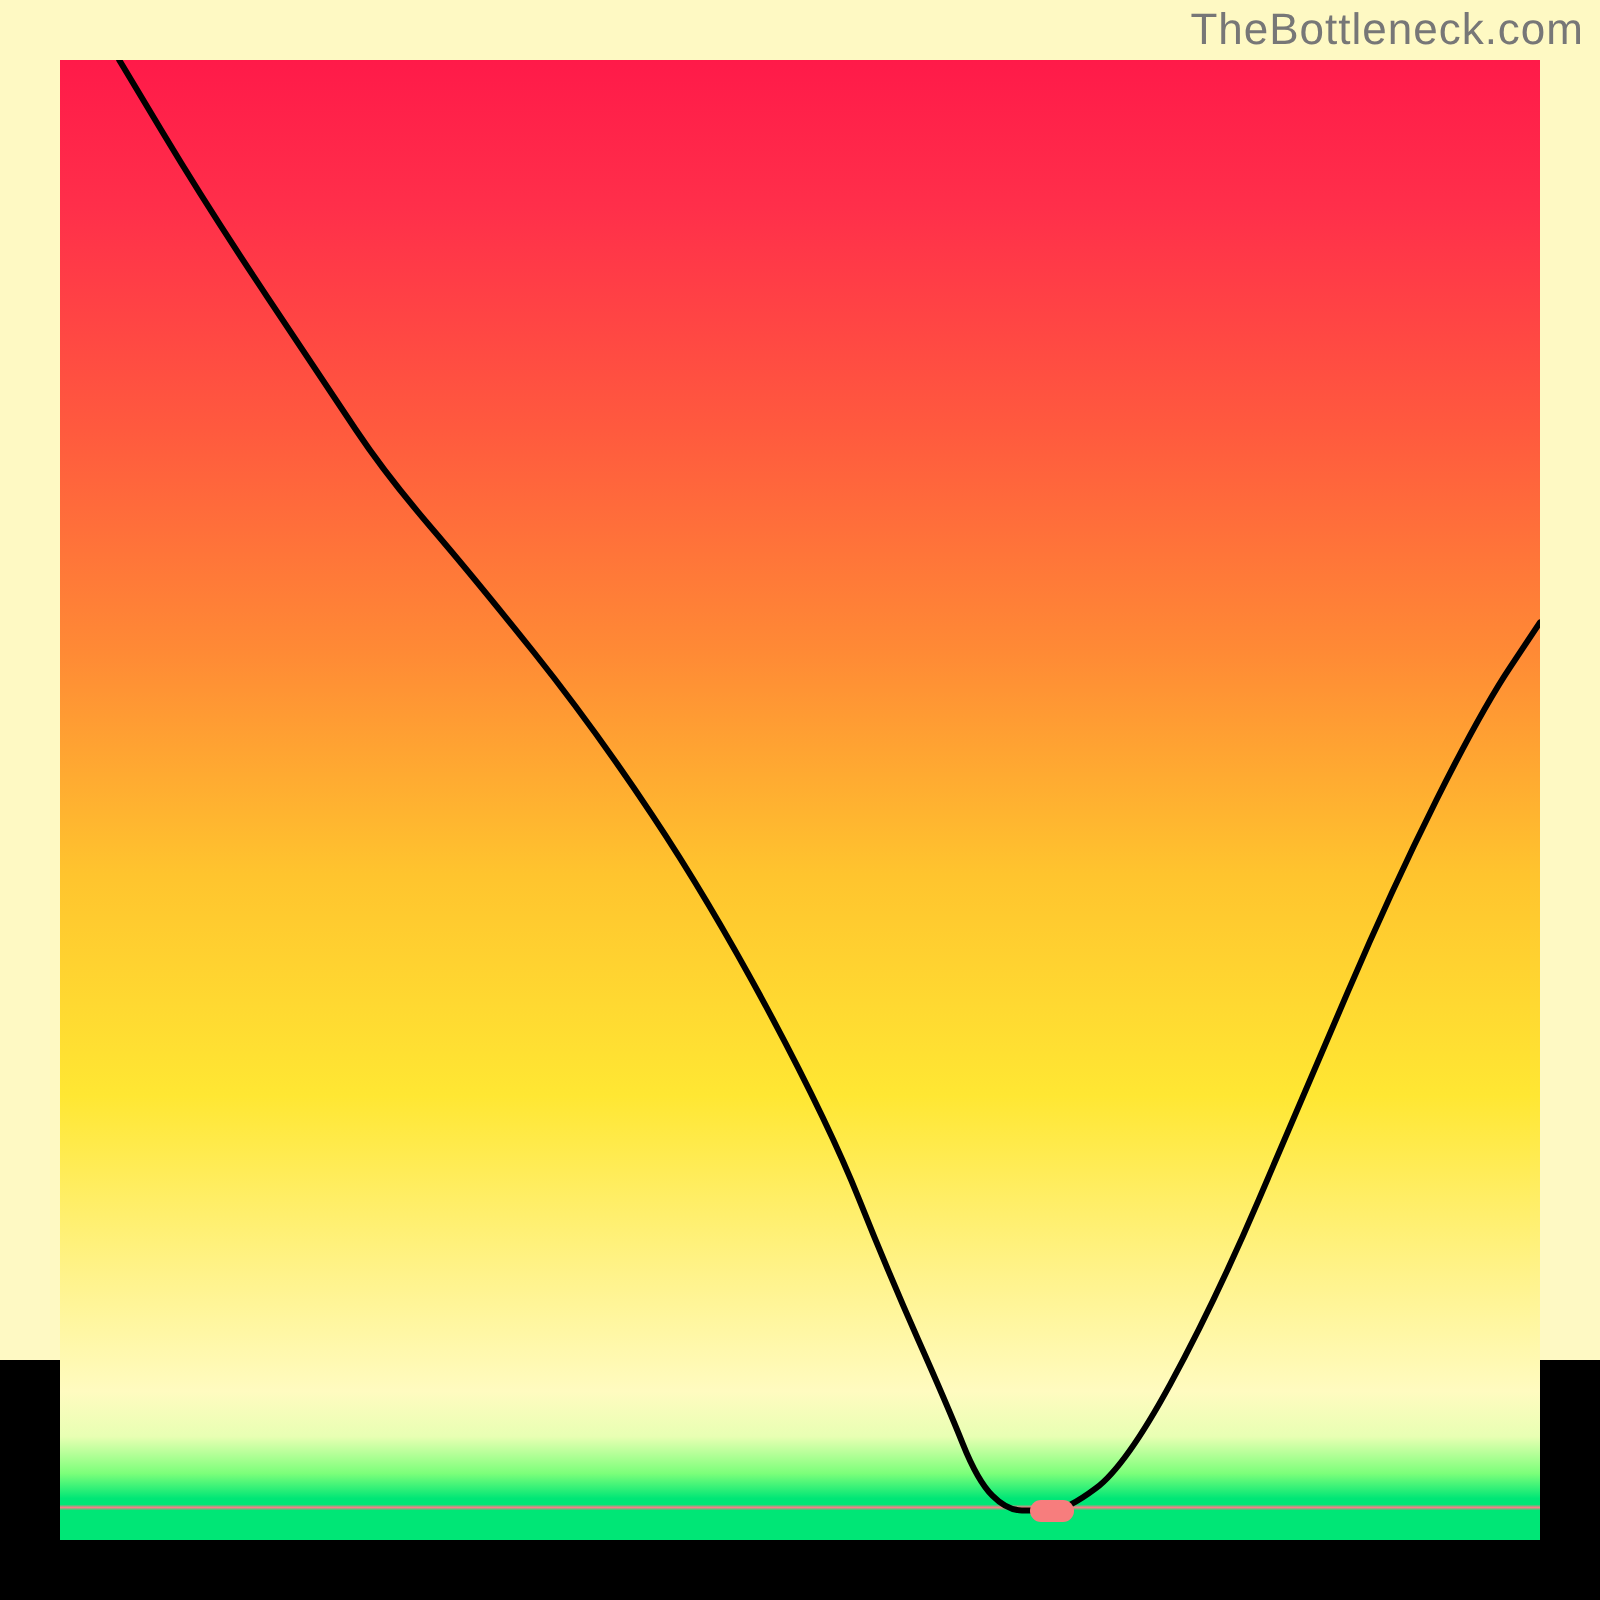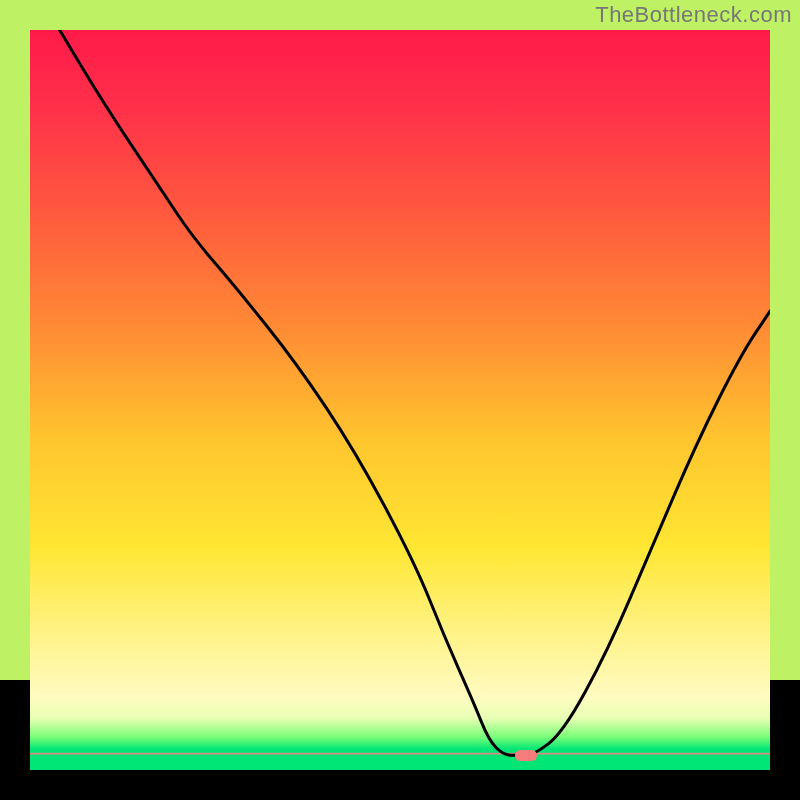--- a/index.html
+++ b/index.html
@@ -8,21 +8,21 @@
     width: 800px;
     height: 800px;
     background: #000;
     overflow: hidden;
     font-family: Arial, Helvetica, sans-serif;
   }
   .frame {
     position: relative;
     width: 800px;
     height: 680px;
-    background: #bef264;
+    background: #fef9c3;
   }
   .watermark {
     position: absolute;
     top: 2px;
     right: 8px;
     color: #777;
     font-size: 22px;
     font-weight: 500;
     letter-spacing: 0.5px;
     z-index: 50;

